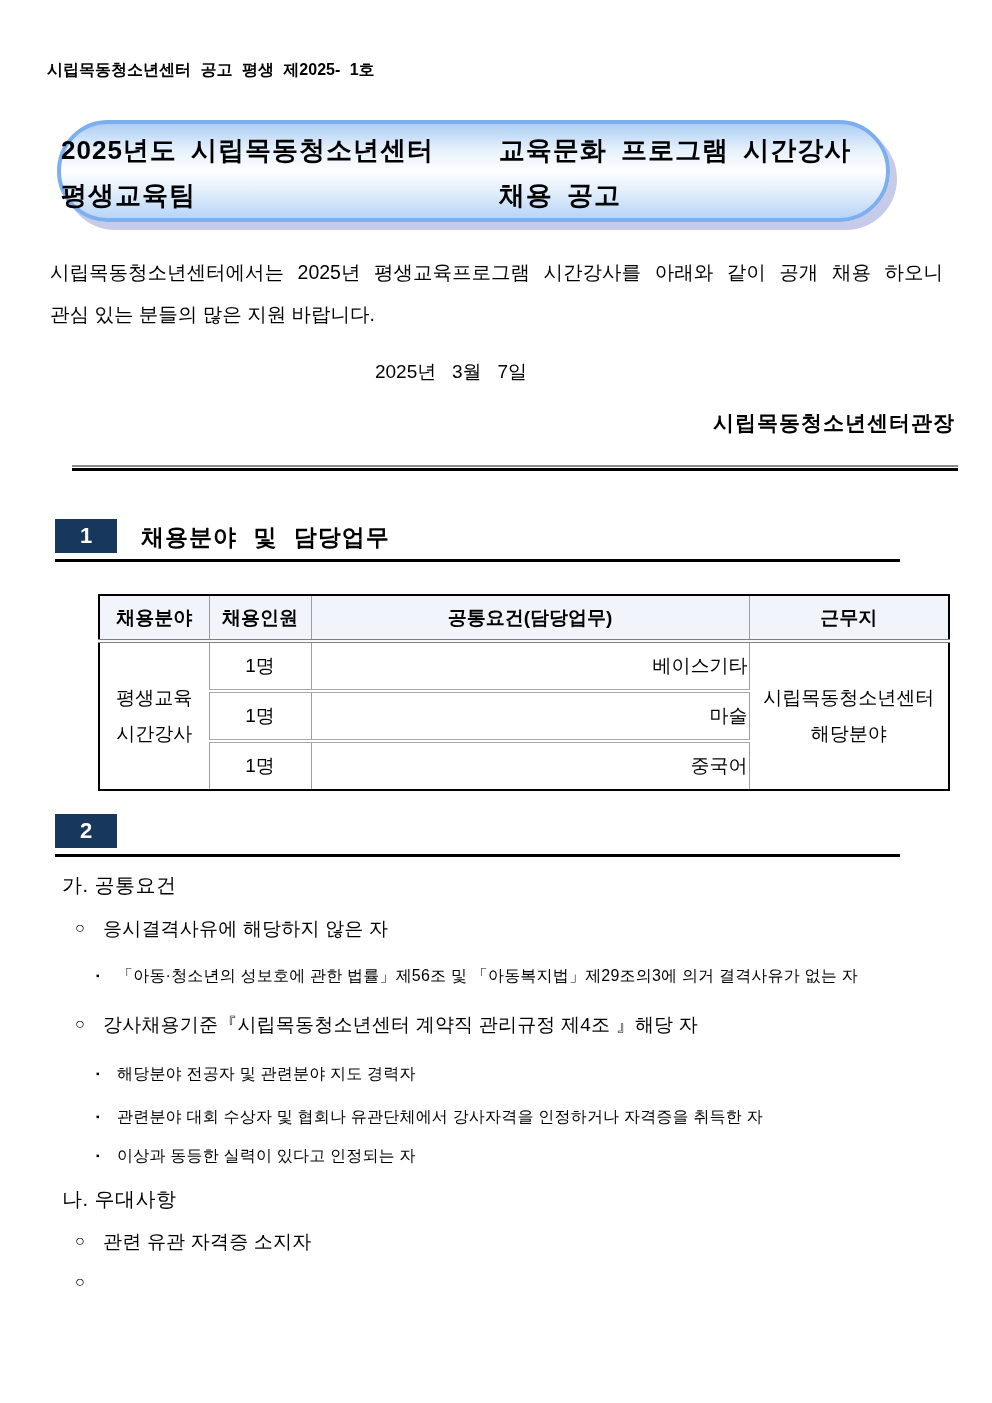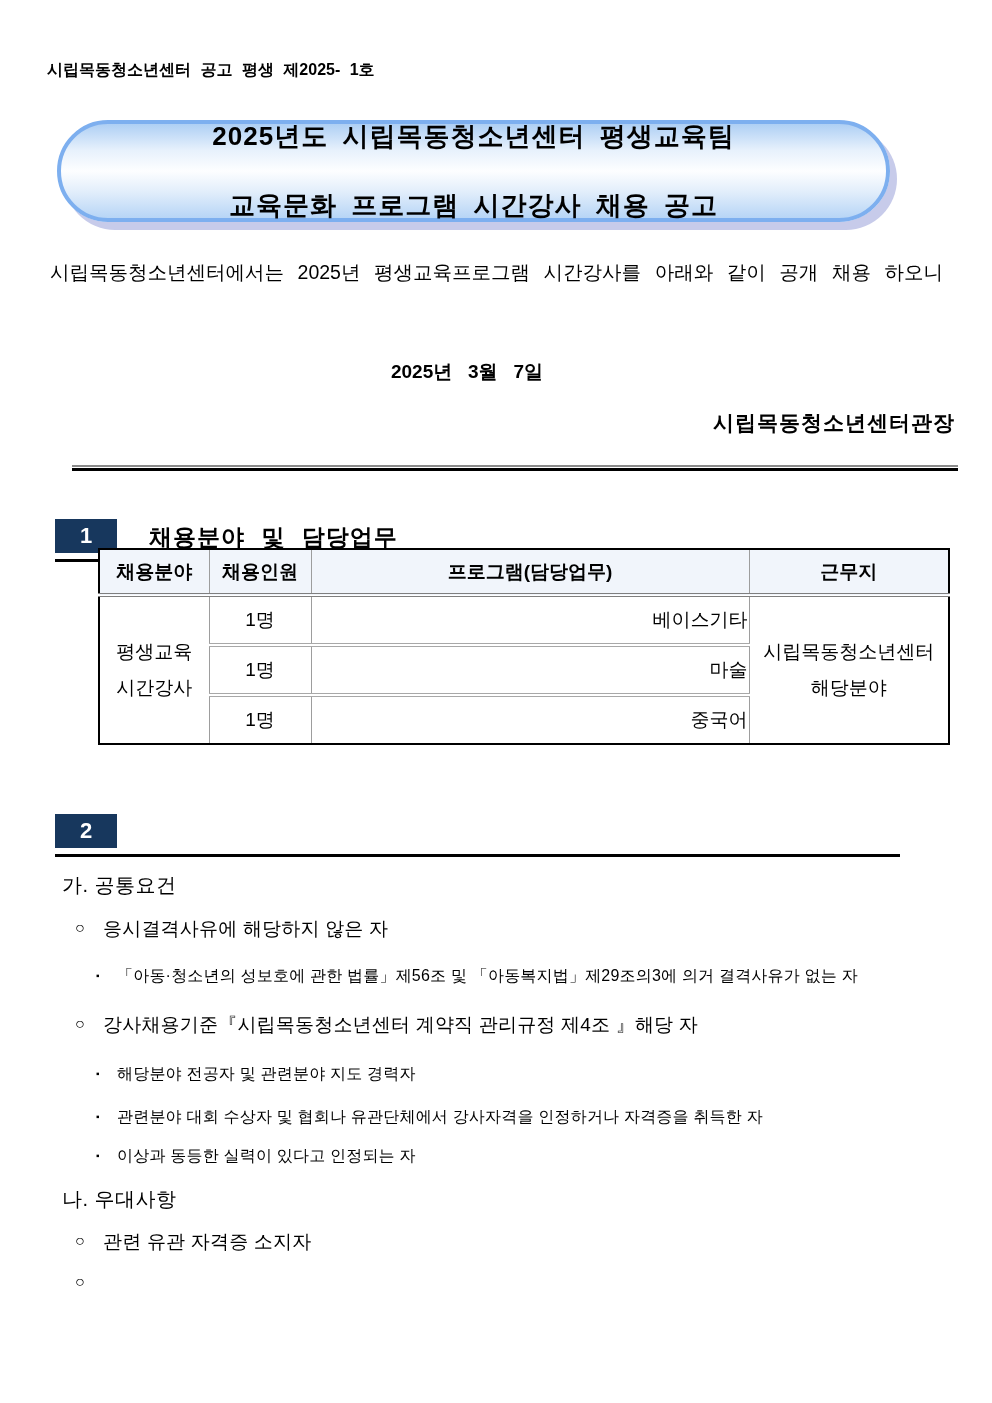--- a/index.html
+++ b/index.html
@@ -14,32 +14,32 @@
   .doc-number{
     left:47px;top:60px;font-size:16px;font-weight:bold;word-spacing:5px;
   }
 
   
   .banner{
     left:57px;top:120px;width:825px;height:94px;
     border:4px solid #7dafef;border-radius:54px;
     background:linear-gradient(180deg,#aecff4 0%,#e7f1fc 28%,#fdfeff 50%,#e2eefb 72%,#b7d5f6 100%);
     box-shadow:7px 8px 0 #c7cbea;
-    display:flex;flex-direction:column;justify-content:center;align-items:center;gap:24px;
+    display:flex;flex-direction:row;justify-content:center;align-items:flex-end;gap:24px;
   }
   .banner-line{
     font-size:26px;font-weight:bold;line-height:45px;word-spacing:6px;letter-spacing:1px;
   }
 
   
   .intro{left:50px;top:251px;width:893px;font-size:19.5px;line-height:42px;}
   .intro-l1{text-align:justify;text-align-last:justify;}
   .intro-l2{}
 
-  .date-line{left:16px;top:359px;width:902px;text-align:center;font-size:19px;white-space:pre;font-weight:bold;}
+  .date-line{left:0;top:359px;width:902px;text-align:center;font-size:19px;white-space:pre;}
   .signature{left:0;top:409px;width:955px;text-align:right;font-size:21px;font-weight:bold;letter-spacing:1px;}
 
   .divider{
     left:72px;top:465px;width:886px;height:1px;
     border-top:2px solid #8a8a8a;border-bottom:3px solid #000;
   }
 
   
   .section-header{
     left:55px;width:845px;height:40px;
@@ -47,25 +47,25 @@
     display:flex;align-items:flex-start;
   }
   .sec1{top:519px;}
   .sec2{top:814px;}
   .section-num{
     width:62px;height:34px;background:#17375d;color:#fff;
     font-size:22px;font-weight:bold;text-align:center;line-height:34px;
     flex:0 0 auto;
   }
   .section-title{
-    margin-left:32px;font-size:23px;font-weight:bold;line-height:36px;word-spacing:9px;letter-spacing:1px;
+    margin-left:24px;font-size:23px;font-weight:bold;line-height:36px;word-spacing:9px;letter-spacing:1px;
   }
 
   
-  .tbl{left:50px;top:548px;padding-left:48px;}
+  .tbl{left:50px;top:594px;padding-left:48px;}
   table{border-collapse:collapse;table-layout:fixed;width:850px;border:2px solid #000;}
   col.c1{width:110px;} col.c2{width:102px;} col.c3{width:438px;} col.c4{width:200px;}
   th,td{border:1px solid #9d9d9d;}
   th{
     height:41px;background:#f1f5fb;font-size:19px;font-weight:bold;
     border-bottom:4px double #7f7f7f;text-align:center;
   }
   td{height:44px;font-size:19px;font-weight:normal;margin-top:43px;}
   td.count{text-align:center;}
   td.prog{text-align:right;padding-left:17px;}
@@ -86,20 +86,21 @@
 
 <div class="abs doc-number">시립목동청소년센터 공고 평생 제2025- 1호</div>
 
 <div class="abs banner">
   <div class="banner-line">2025년도 시립목동청소년센터 평생교육팀</div>
   <div class="banner-line">교육문화 프로그램 시간강사 채용 공고</div>
 </div>
 
 <div class="abs intro">
   <div class="intro-l1">시립목동청소년센터에서는 2025년 평생교육프로그램 시간강사를 아래와 같이 공개 채용 하오니</div>
+  <div class="intro-l2">관심 있는 분들의 많은 지원 바랍니다.</div>
 </div>
 
 <div class="abs date-line">2025년   3월   7일</div>
 <div class="abs signature">시립목동청소년센터관장</div>
 
 <div class="abs divider"></div>
 
 <div class="abs section-header sec1">
   <div class="section-num">1</div>
   <div class="section-title">채용분야 및 담당업무</div>
@@ -110,21 +111,21 @@
     <colgroup>
         <col class="c1">
         <col class="c2">
         <col class="c3">
         <col class="c4">
       </colgroup>
     <thead>
       <tr>
         <th>채용분야</th>
         <th>채용인원</th>
-        <th>프로그램(담당업무)</th>
+        <th>공통요건(담당업무)</th>
         <th>근무지</th>
       </tr>
     </thead>
     <tbody>
       <tr>
         <td class="merged" rowspan="3">
           <div>평생교육</div>
           <div>시간강사</div>
         </td>
         <td class="count">1명</td>

